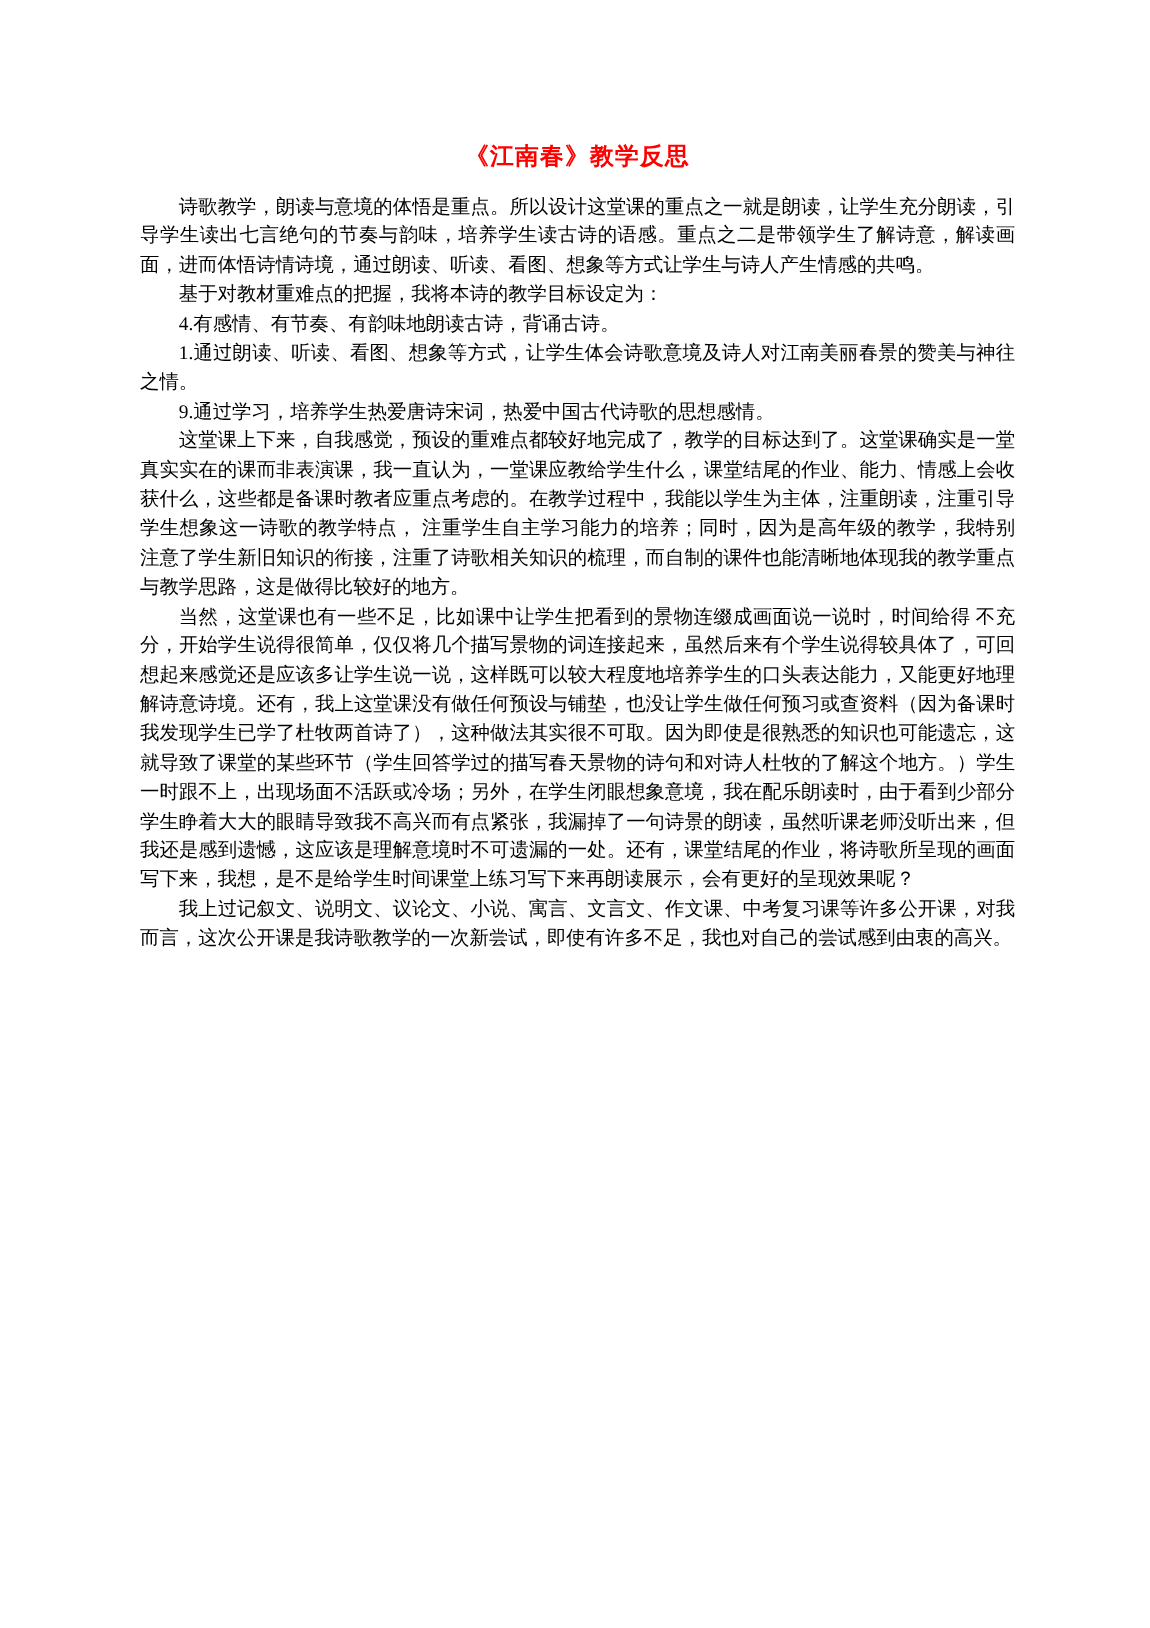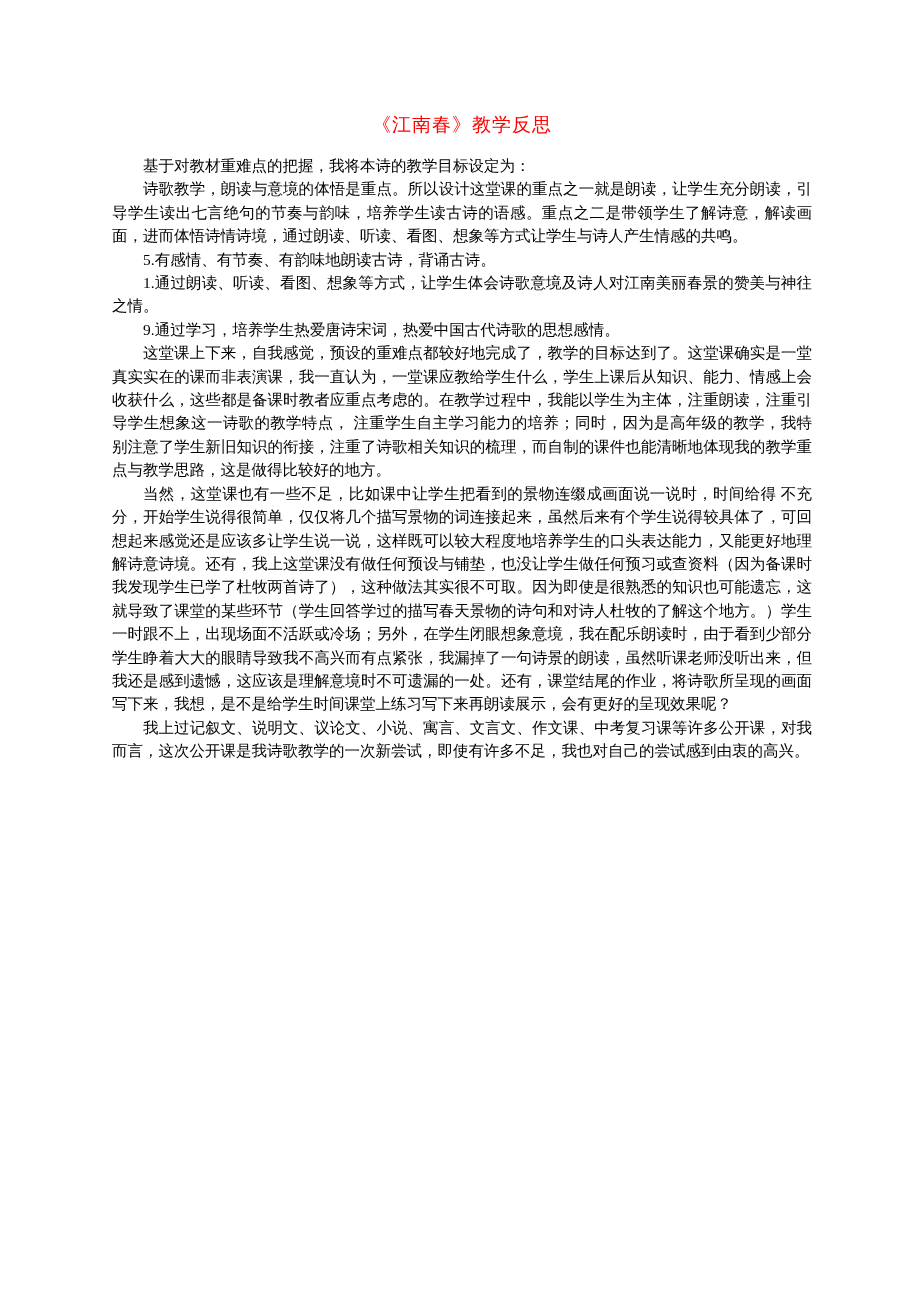--- a/index.html
+++ b/index.html
@@ -18,41 +18,41 @@
     box-sizing: border-box;
     width: 920px;
     height: 1302px;
     padding: 112px 108px 40px 112px;
     background: #ffffff;
   }
   .doc-title {
     margin: 0 0 16px 0;
     text-align: center;
     font-size: 19px;
-    font-weight: normal;
+    font-weight: bold;
     color: #ff0000;
     letter-spacing: 1px;
   }
   .doc-body p.para {
     margin: 0;
     font-size: 15.5px;
     line-height: 23.4px;
     text-align: justify;
     text-indent: 2em;
     word-break: break-all;
   }
 </style>
 </head>
 <body>
 
 <div class="page">
   <h1 class="doc-title">《江南春》教学反思</h1>
   <div class="doc-body">
+    <p class="para">诗歌教学，朗读与意境的体悟是重点。所以设计这堂课的重点之一就是朗读，让学生充分朗读，引导学生读出七言绝句的节奏与韵味，培养学生读古诗的语感。重点之二是带领学生了解诗意，解读画面，进而体悟诗情诗境，通过朗读、听读、看图、想象等方式让学生与诗人产生情感的共鸣。</p>
     <p class="para">基于对教材重难点的把握，我将本诗的教学目标设定为：</p>
-    <p class="para">诗歌教学，朗读与意境的体悟是重点。所以设计这堂课的重点之一就是朗读，让学生充分朗读，引导学生读出七言绝句的节奏与韵味，培养学生读古诗的语感。重点之二是带领学生了解诗意，解读画面，进而体悟诗情诗境，通过朗读、听读、看图、想象等方式让学生与诗人产生情感的共鸣。</p>
-    <p class="para">5.有感情、有节奏、有韵味地朗读古诗，背诵古诗。</p>
+    <p class="para">4.有感情、有节奏、有韵味地朗读古诗，背诵古诗。</p>
     <p class="para">1.通过朗读、听读、看图、想象等方式，让学生体会诗歌意境及诗人对江南美丽春景的赞美与神往之情。</p>
     <p class="para">9.通过学习，培养学生热爱唐诗宋词，热爱中国古代诗歌的思想感情。</p>
-    <p class="para">这堂课上下来，自我感觉，预设的重难点都较好地完成了，教学的目标达到了。这堂课确实是一堂真实实在的课而非表演课，我一直认为，一堂课应教给学生什么，学生上课后从知识、能力、情感上会收获什么，这些都是备课时教者应重点考虑的。在教学过程中，我能以学生为主体，注重朗读，注重引导学生想象这一诗歌的教学特点， 注重学生自主学习能力的培养；同时，因为是高年级的教学，我特别注意了学生新旧知识的衔接，注重了诗歌相关知识的梳理，而自制的课件也能清晰地体现我的教学重点与教学思路，这是做得比较好的地方。</p>
+    <p class="para">这堂课上下来，自我感觉，预设的重难点都较好地完成了，教学的目标达到了。这堂课确实是一堂真实实在的课而非表演课，我一直认为，一堂课应教给学生什么，课堂结尾的作业、能力、情感上会收获什么，这些都是备课时教者应重点考虑的。在教学过程中，我能以学生为主体，注重朗读，注重引导学生想象这一诗歌的教学特点， 注重学生自主学习能力的培养；同时，因为是高年级的教学，我特别注意了学生新旧知识的衔接，注重了诗歌相关知识的梳理，而自制的课件也能清晰地体现我的教学重点与教学思路，这是做得比较好的地方。</p>
     <p class="para">当然，这堂课也有一些不足，比如课中让学生把看到的景物连缀成画面说一说时，时间给得 不充分，开始学生说得很简单，仅仅将几个描写景物的词连接起来，虽然后来有个学生说得较具体了，可回想起来感觉还是应该多让学生说一说，这样既可以较大程度地培养学生的口头表达能力，又能更好地理解诗意诗境。还有，我上这堂课没有做任何预设与铺垫，也没让学生做任何预习或查资料（因为备课时我发现学生已学了杜牧两首诗了），这种做法其实很不可取。因为即使是很熟悉的知识也可能遗忘，这就导致了课堂的某些环节（学生回答学过的描写春天景物的诗句和对诗人杜牧的了解这个地方。）学生一时跟不上，出现场面不活跃或冷场；另外，在学生闭眼想象意境，我在配乐朗读时，由于看到少部分学生睁着大大的眼睛导致我不高兴而有点紧张，我漏掉了一句诗景的朗读，虽然听课老师没听出来，但我还是感到遗憾，这应该是理解意境时不可遗漏的一处。还有，课堂结尾的作业，将诗歌所呈现的画面写下来，我想，是不是给学生时间课堂上练习写下来再朗读展示，会有更好的呈现效果呢？</p>
     <p class="para">我上过记叙文、说明文、议论文、小说、寓言、文言文、作文课、中考复习课等许多公开课，对我而言，这次公开课是我诗歌教学的一次新尝试，即使有许多不足，我也对自己的尝试感到由衷的高兴。</p>
   </div>
 </div>
 
 </body></html>

